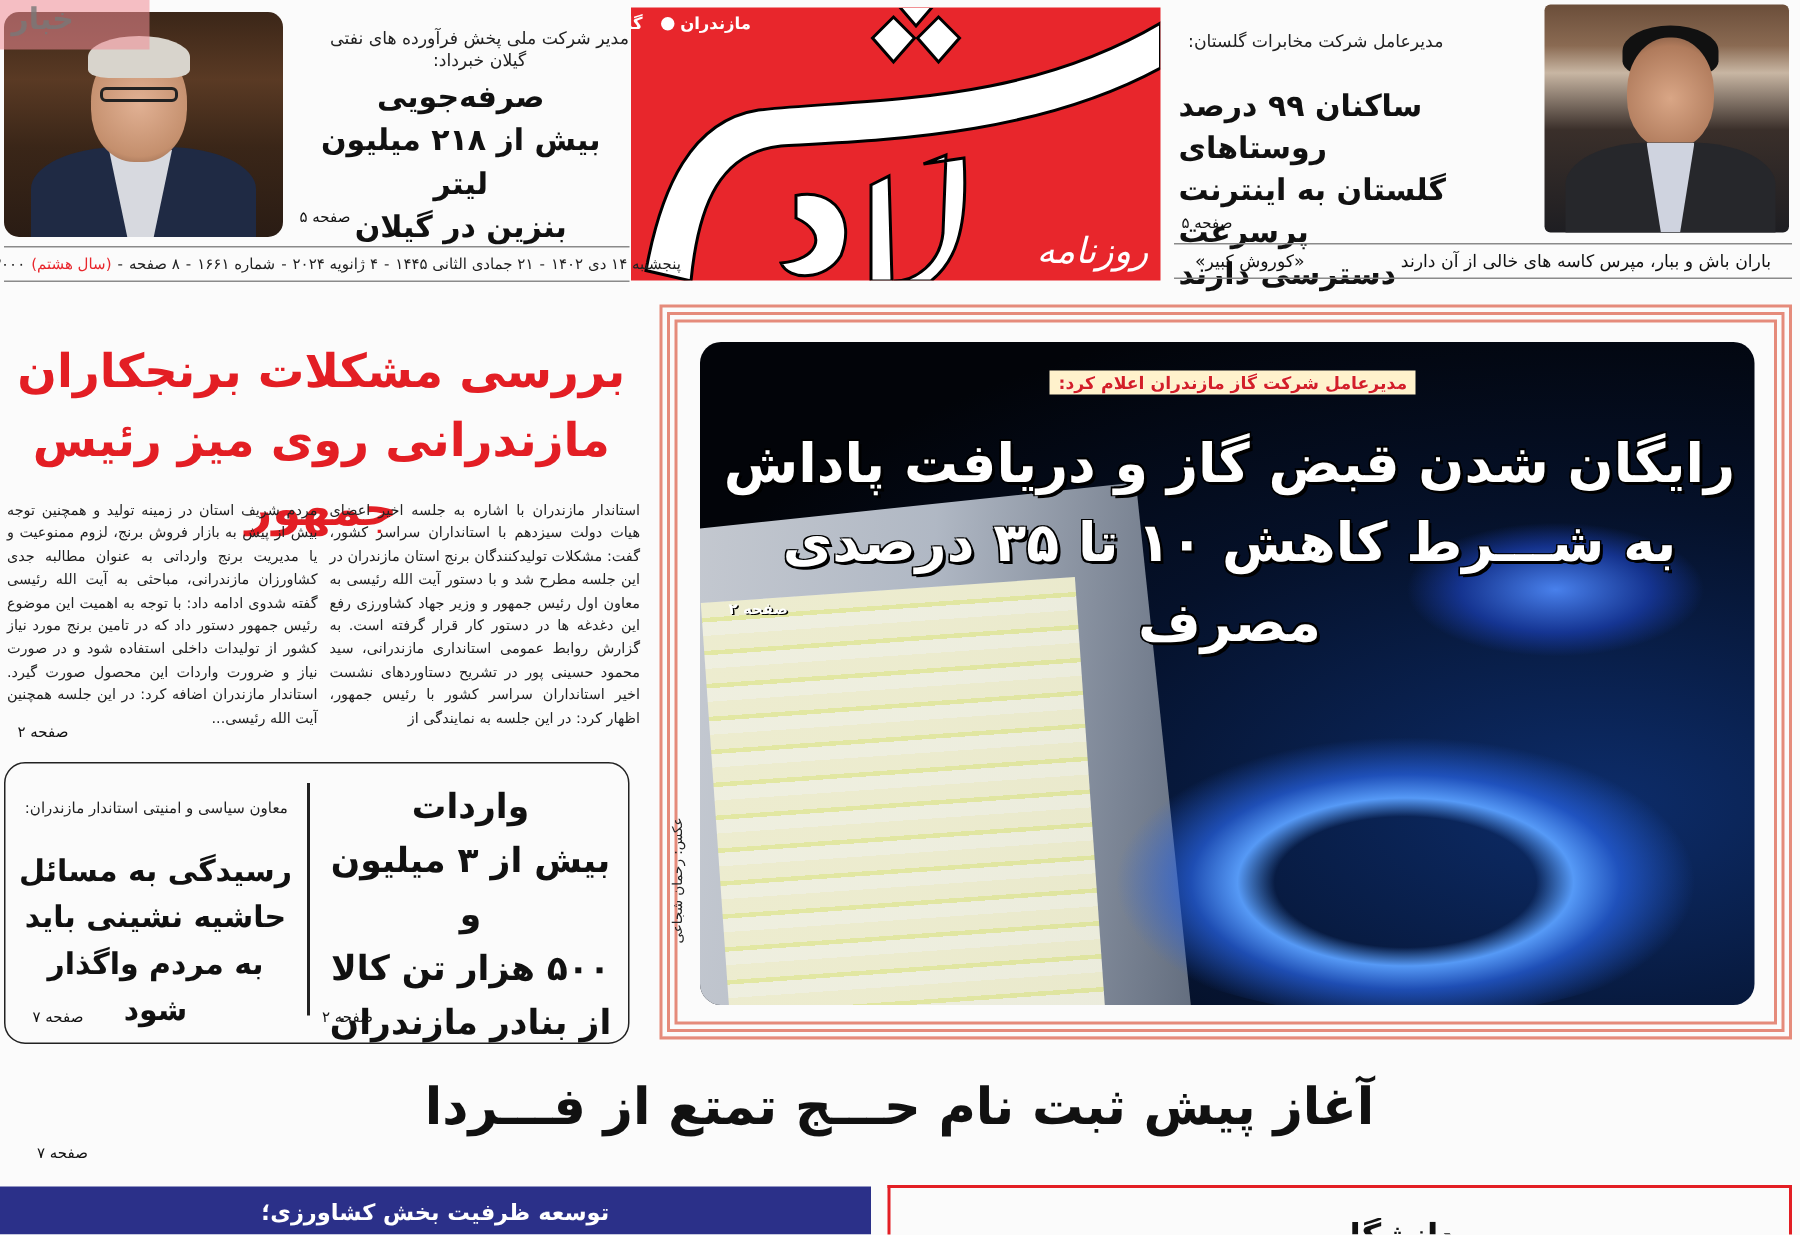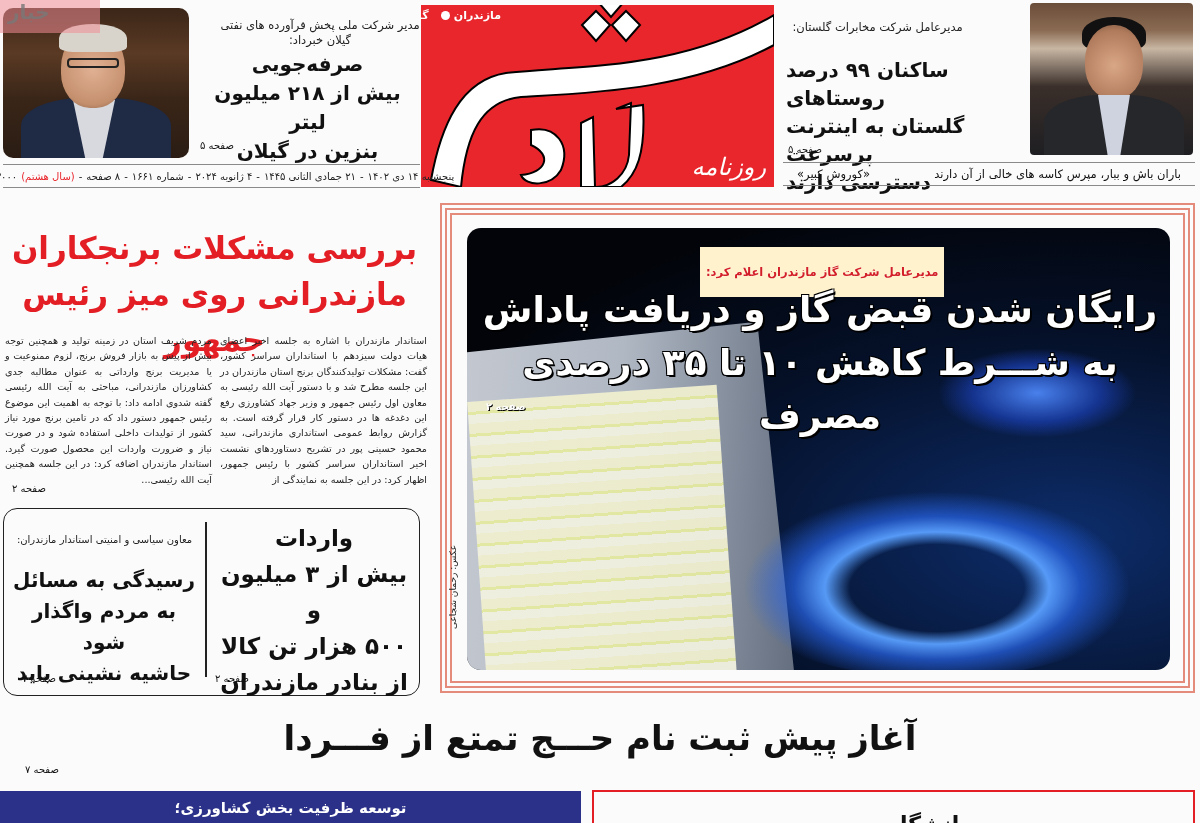--- a/index.html
+++ b/index.html
@@ -73,21 +73,21 @@
     box-shadow: inset 0 0 0 3px #fbfbfb, inset 0 0 0 5px #e58b7b, inset 0 0 0 8px #fbfbfb, inset 0 0 0 10px #e58b7b; }
   .gas-img { left: 467px; top: 228px; width: 703px; height: 442px; border-radius: 14px; overflow: hidden;
     background: radial-gradient(ellipse at 85% 70%, #0d2d6b 0%, #05112a 45%, #020409 80%); }
   .bill { position:absolute; left: -20px; top: 110px; width: 330px; height: 360px; transform: rotate(-6deg);
     background: linear-gradient(100deg,#d9dde4 0%,#bfc7d3 50%,#6c7686 100%); opacity: .92; }
   .bill2 { position:absolute; left: 10px; top: 165px; width: 250px; height: 290px; transform: rotate(-4deg);
     background: repeating-linear-gradient(180deg,#efeecf 0 10px,#e4e9a0 10px 13px,#f1f1e0 13px 22px); opacity: .95; }
   .flame-ring { position:absolute; border-radius: 50%; }
   .fr1 { left: 470px; top: 120px; width: 200px; height: 90px; background: radial-gradient(ellipse at 50% 50%, rgba(80,140,255,.9) 0%, rgba(30,70,200,.6) 45%, rgba(0,0,0,0) 70%); }
   .fr2 { left: 250px; top: 250px; width: 440px; height: 200px; background: radial-gradient(ellipse at 50% 55%, rgba(0,0,0,0) 28%, rgba(90,160,255,.95) 36%, rgba(40,100,230,.7) 46%, rgba(0,0,0,0) 62%); }
-  .gas-kicker { left: 700px; top: 247px; font-size: 11.5px; font-weight: bold; color: #d31f28; background: #fff2cc; padding: 18px 6px;
+  .gas-kicker { left: 700px; top: 247px; font-size: 11.5px; font-weight: bold; color: #d31f28; background: #fff2cc; padding: 1px 6px;
     text-shadow: 0 0 1px #fff; }
   .gas-head { left: 475px; top: 283px; width: 690px; text-align: center; color: #fff; font-size: 36px; font-weight: bold; line-height: 53px;
     text-shadow: 2px 2px 0 #000, -1px -1px 0 #000, 1px -1px 0 #000, -1px 1px 0 #000; }
   .gas-page { left: 486px; top: 401px; color:#fff; font-size: 10px; font-weight: bold; text-shadow: 1px 1px 0 #000; }
   .photo-credit { left: 448px; top: 545px; font-size: 9px; color:#222; writing-mode: vertical-rl; transform: rotate(180deg); }
 
   
   .hajj-head { left: 240px; top: 713px; width: 720px; text-align: center; font-size: 34px; font-weight: bold; line-height: 50px; color:#111; }
   .hajj-page { left: 25px; top: 764px; }
 
@@ -192,22 +192,22 @@
 <div class="abs box-r-head">
   <div>واردات</div>
   <div>بیش از ۳ میلیون و</div>
   <div>۵۰۰ هزار تن کالا</div>
   <div>از بنادر مازندران</div>
 </div>
 <div class="abs page-ref box-r-page">صفحه ۲</div>
 <div class="abs box-l-kicker">معاون سیاسی و امنیتی استاندار مازندران:</div>
 <div class="abs box-l-head">
   <div>رسیدگی به مسائل</div>
+  <div>حاشیه نشینی باید</div>
   <div>به مردم واگذار شود</div>
-  <div>حاشیه نشینی باید</div>
 </div>
 <div class="abs page-ref box-l-page">صفحه ۷</div>
 
 <div class="abs frame"></div>
 <div class="abs gas-img">
   <div class="bill"></div>
   <div class="bill2"></div>
   <div class="flame-ring fr1"></div>
   <div class="flame-ring fr2"></div>
 </div>

